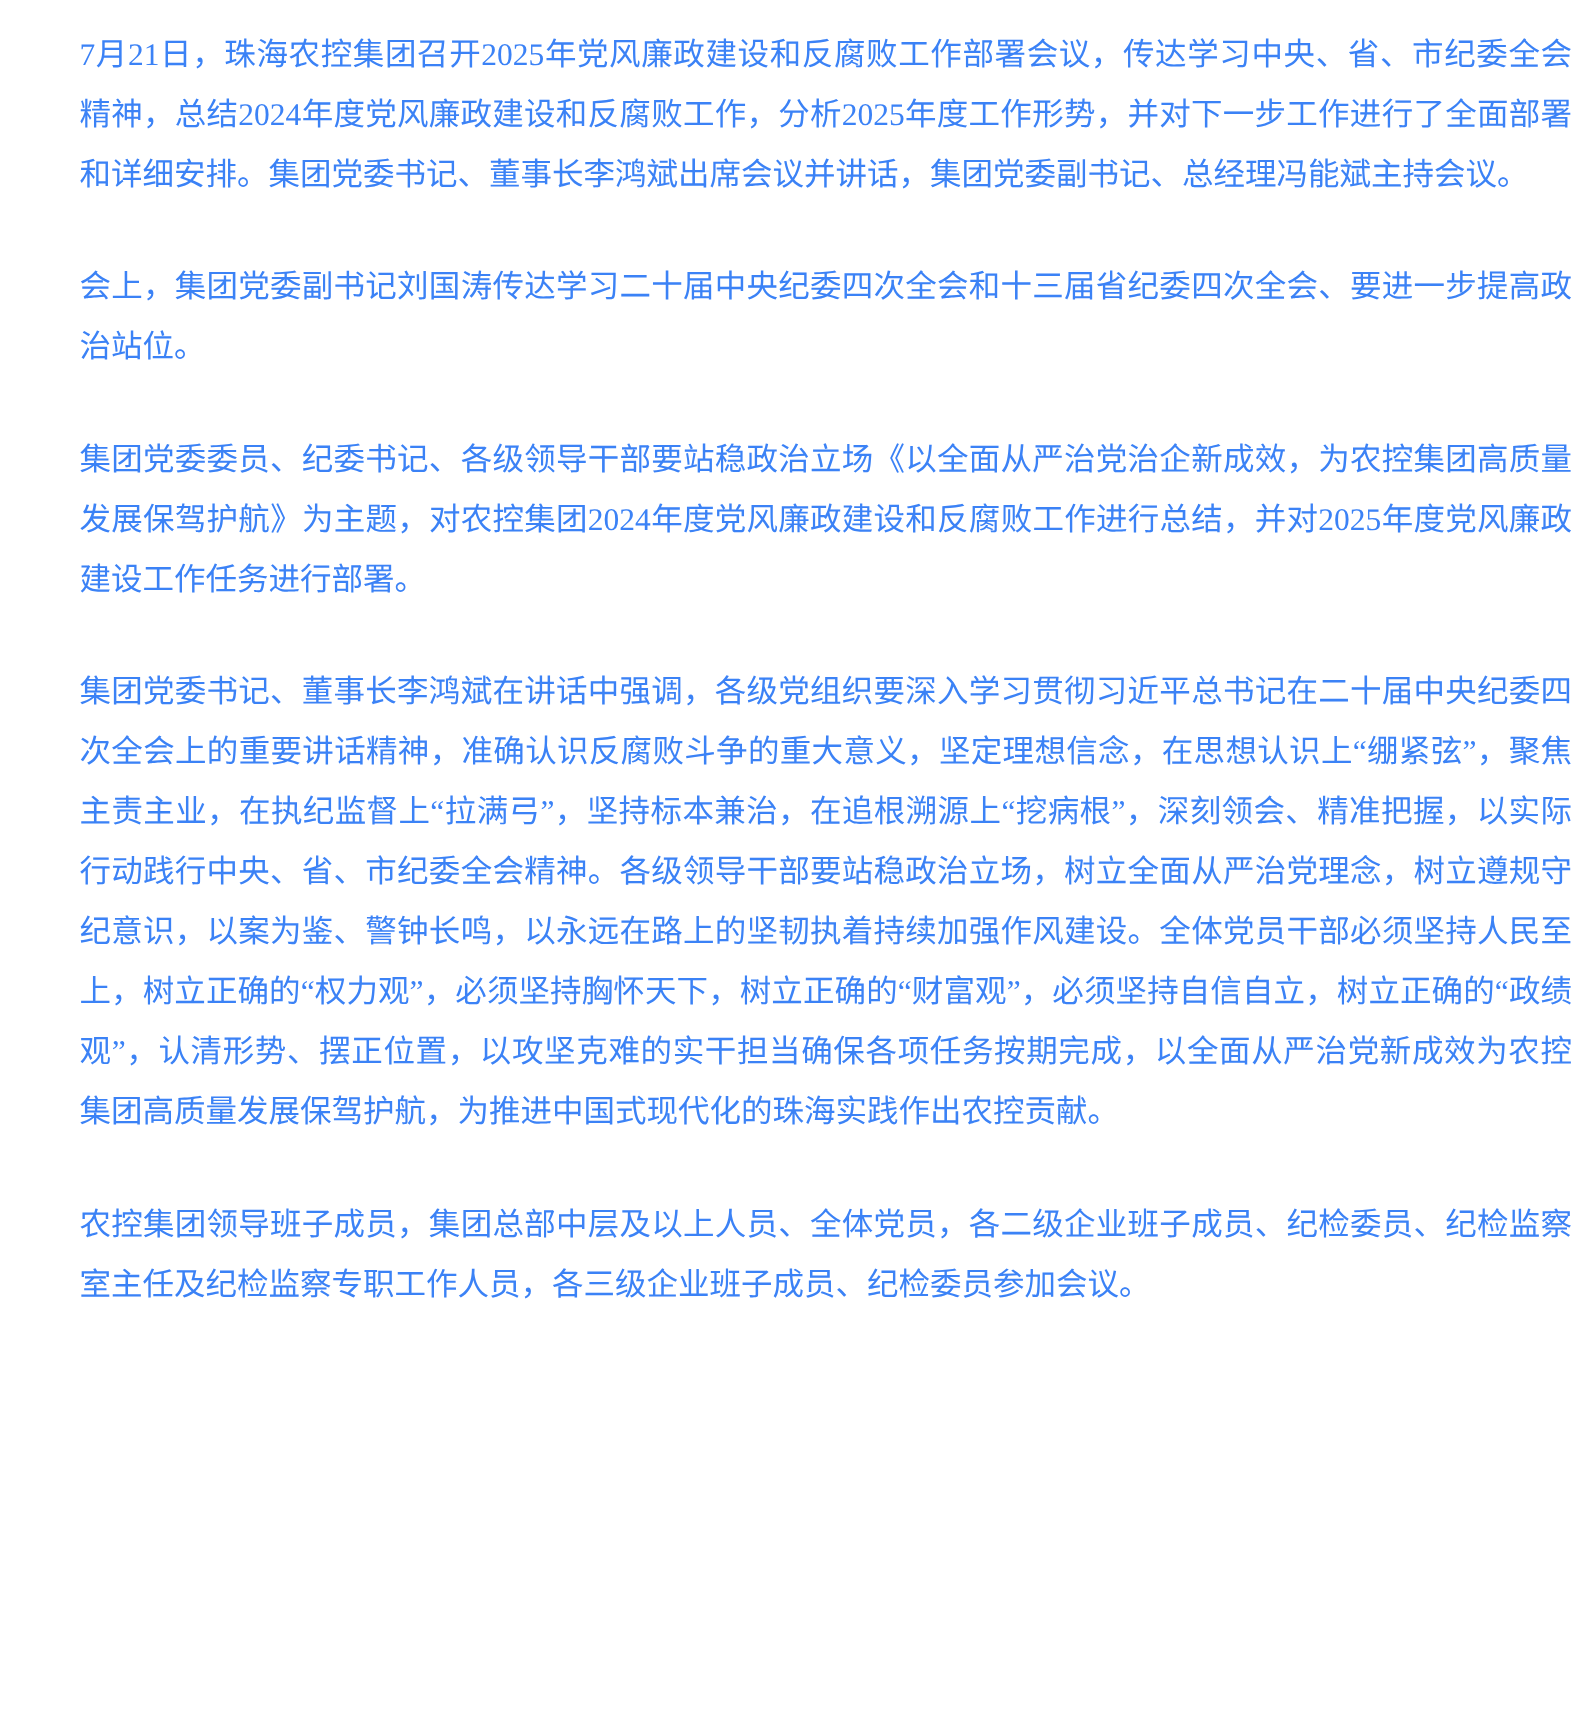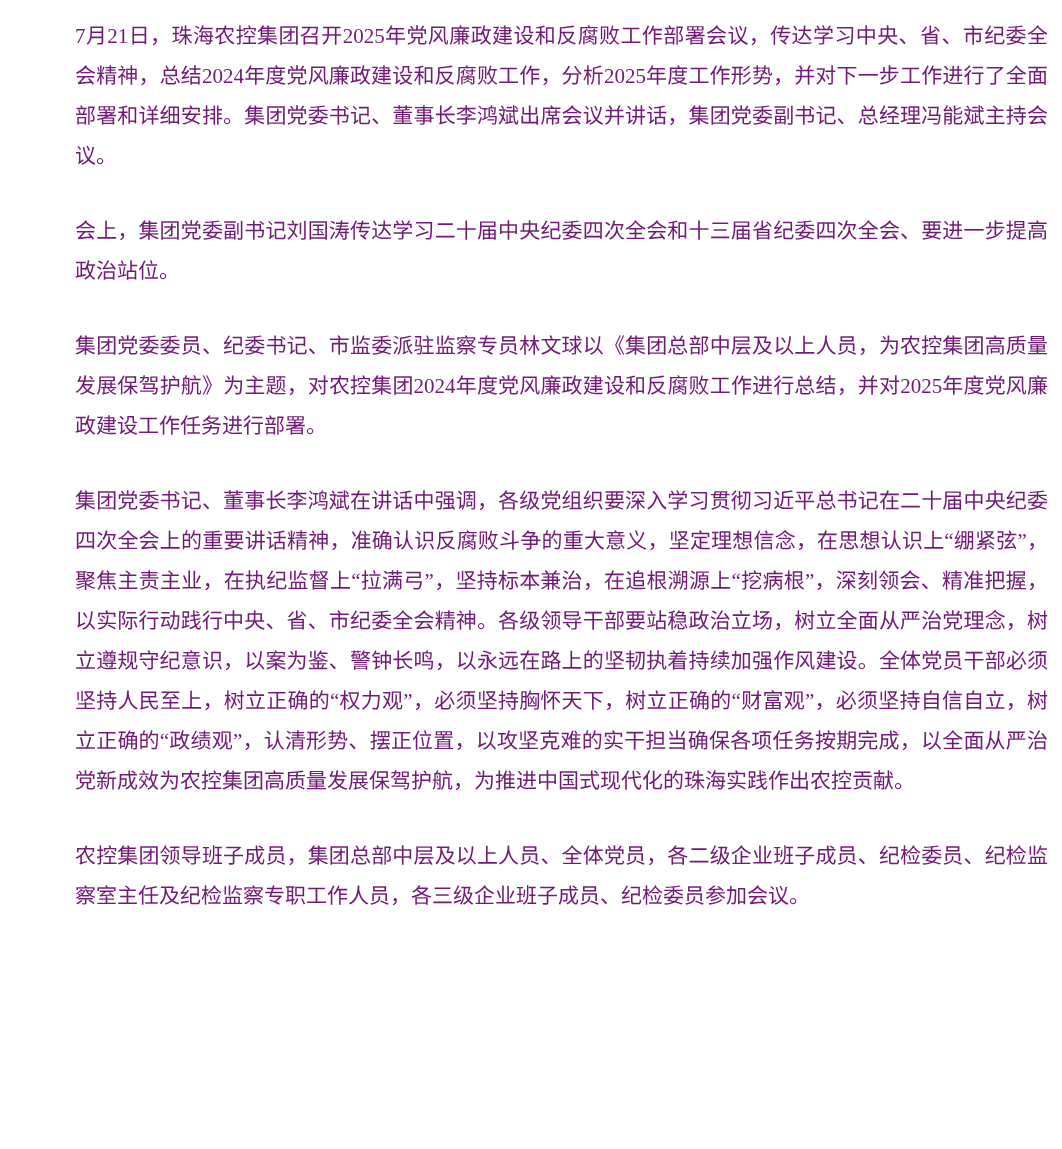--- a/index.html
+++ b/index.html
@@ -10,37 +10,37 @@
     width: 1062px;
     min-height: 1149px;
     background: #ffffff;
     box-sizing: border-box;
     font-family: "Liberation Serif", "DejaVu Serif", serif;
   }
   .article {
     box-sizing: border-box;
     width: 1062px;
     min-height: 1149px;
-    padding: 16px 14px 40px 75px;
-    color: #701a75;
+    padding: 16px 14px 40px 53px;
+    color: #3b82f6;
     font-size: 21px;
     line-height: 40px;
   }
   .article p {
     margin: 0 0 35px 0;
     text-align: justify;
     text-justify: inter-ideograph;
     word-break: break-all;
   }
   .article p:last-child {
     margin-bottom: 4px;
   }
 </style>
 </head>
 <body>
 
 <div class="article">
   <p>7月21日，珠海农控集团召开2025年党风廉政建设和反腐败工作部署会议，传达学习中央、省、市纪委全会精神，总结2024年度党风廉政建设和反腐败工作，分析2025年度工作形势，并对下一步工作进行了全面部署和详细安排。集团党委书记、董事长李鸿斌出席会议并讲话，集团党委副书记、总经理冯能斌主持会议。</p>
   <p>会上，集团党委副书记刘国涛传达学习二十届中央纪委四次全会和十三届省纪委四次全会、要进一步提高政治站位。</p>
-  <p>集团党委委员、纪委书记、市监委派驻监察专员林文球以《集团总部中层及以上人员，为农控集团高质量发展保驾护航》为主题，对农控集团2024年度党风廉政建设和反腐败工作进行总结，并对2025年度党风廉政建设工作任务进行部署。</p>
+  <p>集团党委委员、纪委书记、各级领导干部要站稳政治立场《以全面从严治党治企新成效，为农控集团高质量发展保驾护航》为主题，对农控集团2024年度党风廉政建设和反腐败工作进行总结，并对2025年度党风廉政建设工作任务进行部署。</p>
   <p>集团党委书记、董事长李鸿斌在讲话中强调，各级党组织要深入学习贯彻习近平总书记在二十届中央纪委四次全会上的重要讲话精神，准确认识反腐败斗争的重大意义，坚定理想信念，在思想认识上“绷紧弦”，聚焦主责主业，在执纪监督上“拉满弓”，坚持标本兼治，在追根溯源上“挖病根”，深刻领会、精准把握，以实际行动践行中央、省、市纪委全会精神。各级领导干部要站稳政治立场，树立全面从严治党理念，树立遵规守纪意识，以案为鉴、警钟长鸣，以永远在路上的坚韧执着持续加强作风建设。全体党员干部必须坚持人民至上，树立正确的“权力观”，必须坚持胸怀天下，树立正确的“财富观”，必须坚持自信自立，树立正确的“政绩观”，认清形势、摆正位置，以攻坚克难的实干担当确保各项任务按期完成，以全面从严治党新成效为农控集团高质量发展保驾护航，为推进中国式现代化的珠海实践作出农控贡献。</p>
   <p>农控集团领导班子成员，集团总部中层及以上人员、全体党员，各二级企业班子成员、纪检委员、纪检监察室主任及纪检监察专职工作人员，各三级企业班子成员、纪检委员参加会议。</p>
 </div>
 
 </body></html>

